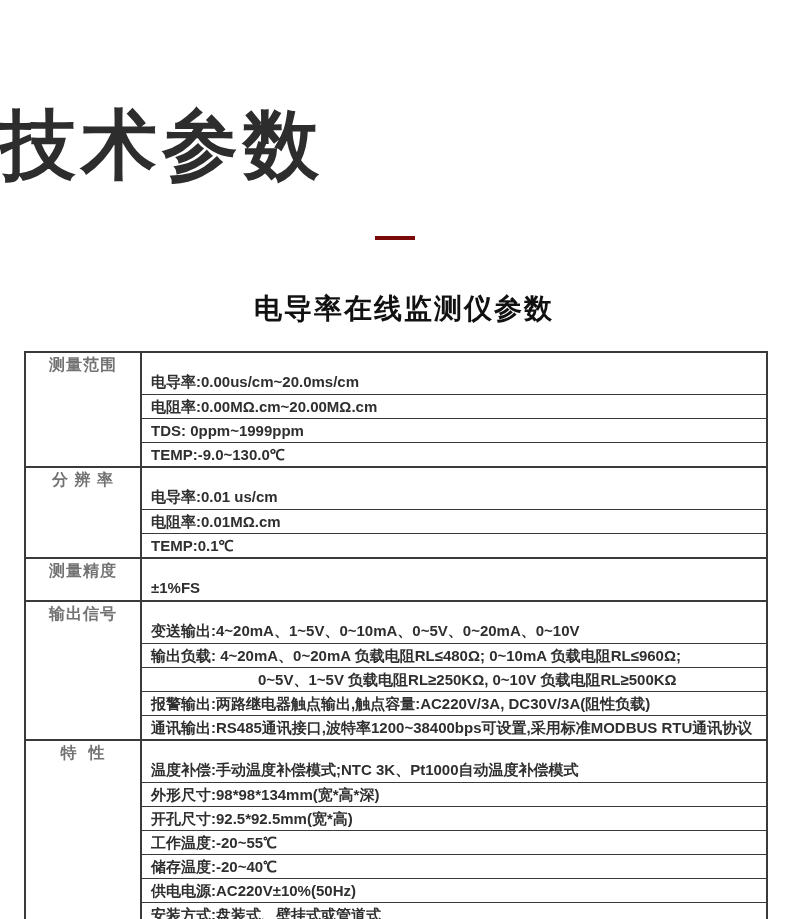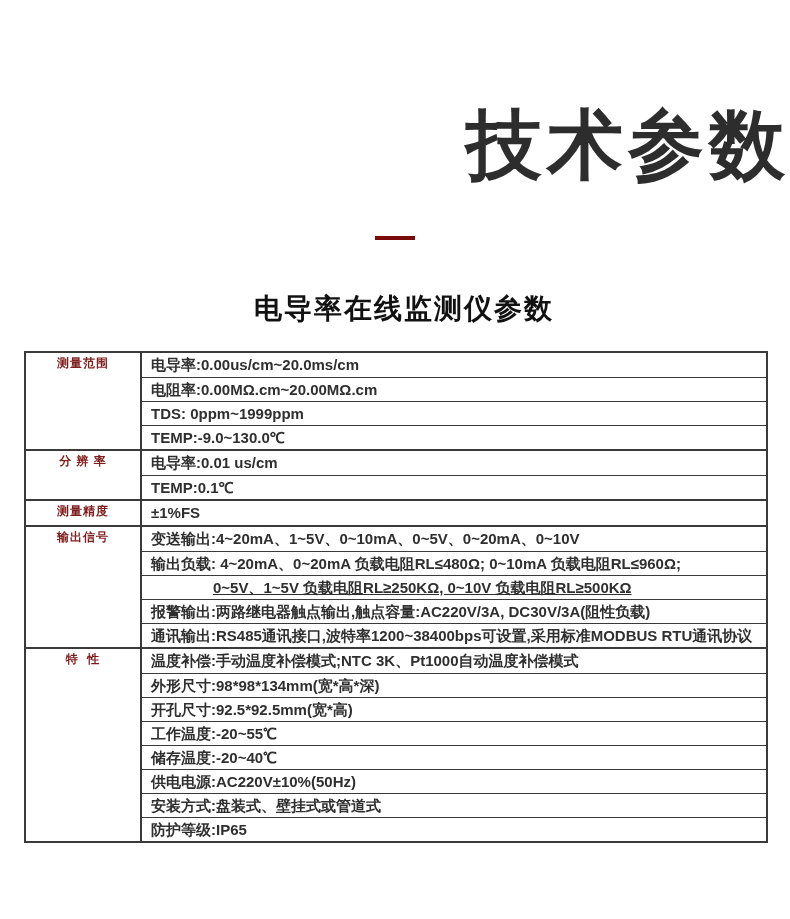--- a/index.html
+++ b/index.html
@@ -11,21 +11,21 @@
   }
   .page {
     position: relative;
     width: 790px; height: 919px;
     background: #ffffff;
     overflow: hidden;
   }
   .page-title {
     position: absolute;
     top: 96px; left: 0; width: 100%;
-    text-align: right;
+    text-align: left;
     font-size: 76px;
     font-weight: 900;
     letter-spacing: 5px;
     color: #2d2d2d;
     line-height: 1.3;
     white-space: nowrap;
   }
   .title-divider {
     position: absolute;
     top: 236px; left: 50%;
@@ -54,40 +54,40 @@
     display: flex;
     border-top: 2px solid #3a3a3a;
   }
   .section:first-child { border-top: none; }
   .label-cell {
     width: 116px;
     flex: 0 0 116px;
     border-right: 2px solid #3a3a3a;
     padding-top: 2px;
     text-align: center;
-    font-size: 12px;
+    font-size: 16px;
     font-weight: 700;
-    color: #7f1d1d;
+    color: #737373;
     white-space: pre;
     letter-spacing: 1px;
   }
-  .rows { flex: 1 1 auto; min-width: 0; }
+  .rows { flex: 1 1 auto; min-width: 0; margin-top: 17px; }
   .row {
     height: 24px;
     line-height: 23px;
     padding-left: 9px;
     font-size: 15px;
     font-weight: 700;
     color: #2f2f2f;
     border-top: 1px solid #3a3a3a;
     white-space: nowrap;
     overflow: hidden;
   }
   .row:first-child { border-top: none; }
-  .row.indent { padding-left: 71px; text-decoration: underline; }
+  .row.indent { padding-left: 116px; }
 </style>
 </head>
 <body>
 
 <div class="page">
   <h1 class="page-title">技术参数</h1>
   <div class="title-divider" style="background: rgb(122, 10, 10);"></div>
   <h2 class="subtitle">电导率在线监测仪参数</h2>
   <div class="spec-table" id="spec-table">
   <div class="section">
@@ -101,20 +101,21 @@
 
   <div class="row">TEMP:-9.0~130.0℃</div>
 </div>
   </div>
 
   <div class="section">
     <div class="label-cell">分 辨 率</div>
     <div class="rows">
   <div class="row">电导率:0.01 us/cm</div>
 
+  <div class="row">电阻率:0.01MΩ.cm</div>
 
   <div class="row">TEMP:0.1℃</div>
 </div>
   </div>
 
   <div class="section">
     <div class="label-cell">测量精度</div>
     <div class="rows">
   <div class="row">±1%FS</div>
 

